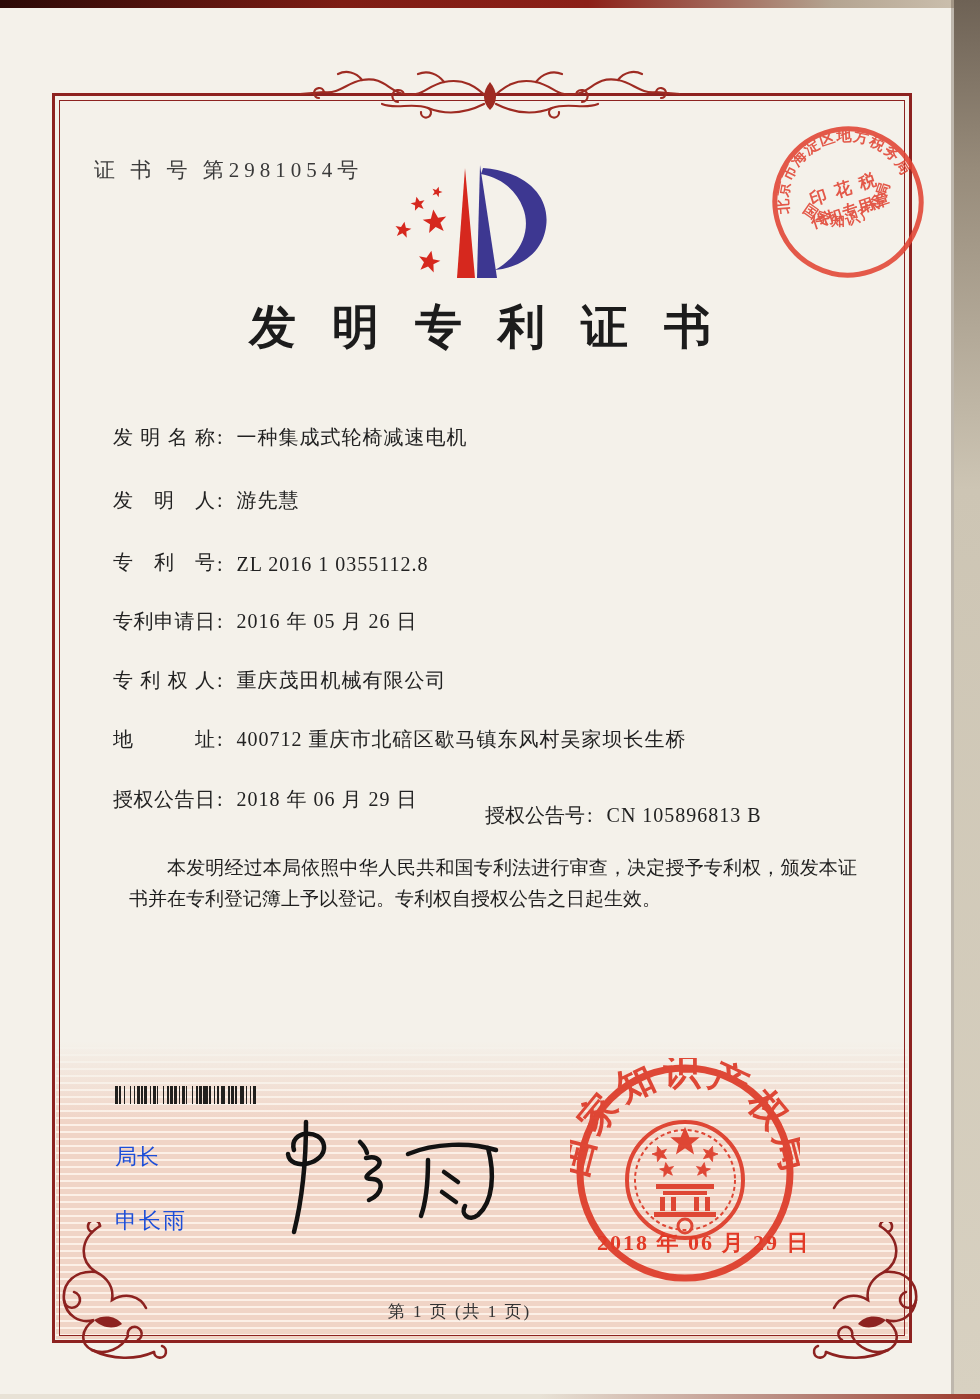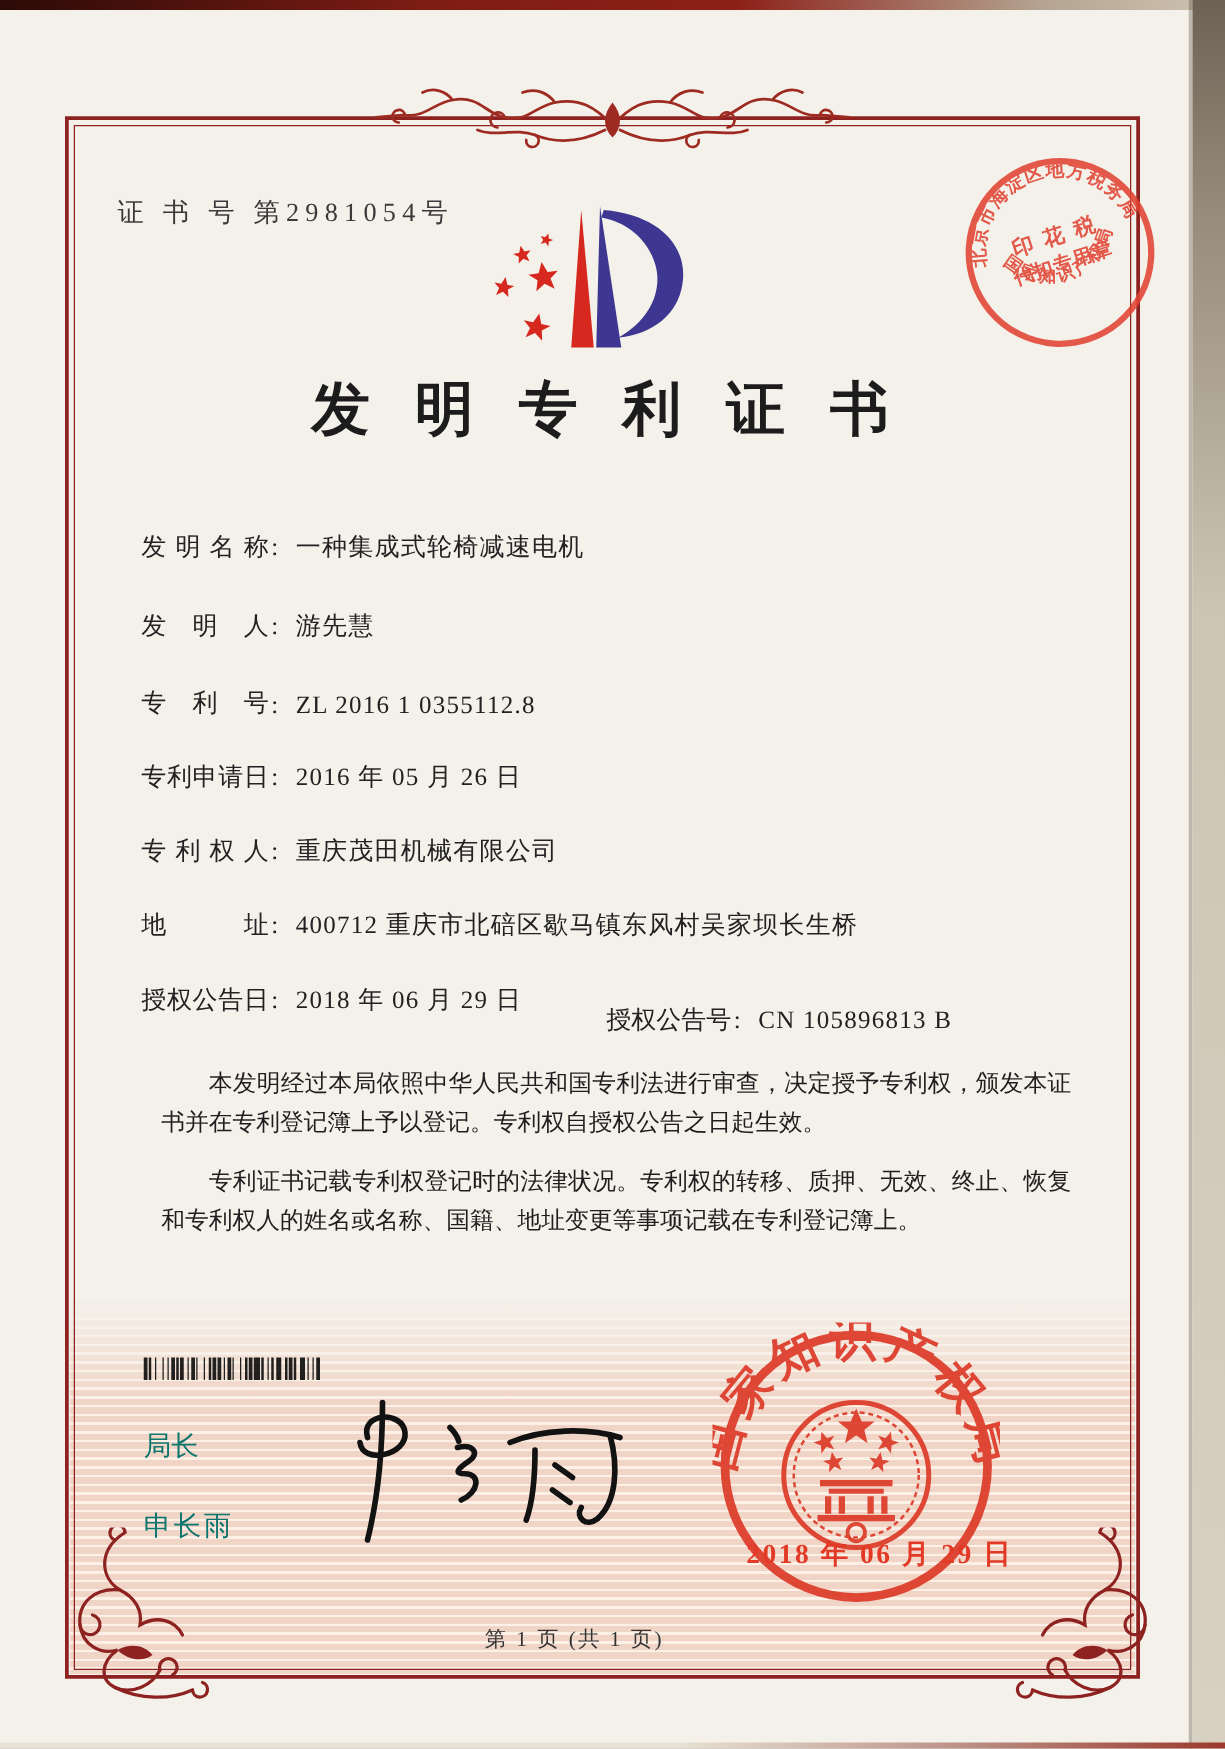--- a/index.html
+++ b/index.html
@@ -40,21 +40,21 @@
   .fval { margin-left:14px; letter-spacing:1px;text-align:right; }
   .grant-no-group { position:absolute; left:372px; top:0;margin-top:16px; }
 
   .body-text { position:absolute; left:113px; top:836px; width:760px;
     font-size:19px; color:#1e1e1e; line-height:31px; text-align:justify; }
   .body-text p { text-indent:2em; margin:16px; }
 
   .barcode { position:absolute; left:115px; top:1086px; width:252px; height:18px; }
   .barcode span { position:absolute; top:0; height:100%; background:#21201e; }
 
-  .officer { position:absolute; left:115px; top:1142px; font-size:22px; color:#0f766e;
+  .officer { position:absolute; left:115px; top:1142px; font-size:22px; color:#1d4ed8;
     font-family:Liberation Mono, monospace; }
   .officer .name { margin-top:34px; letter-spacing:2px; }
 
   .signature { position:absolute; left:248px; top:1118px; }
 
   .seal { position:absolute; left:570px; top:1058px; }
   .seal-date { position:absolute; left:597px; top:1228px; font-size:22px; font-weight:bold;
     color:#e23a27; letter-spacing:2px; white-space:nowrap; }
 
   .tax-stamp { position:absolute; left:748px; top:112px; }
@@ -211,21 +211,20 @@
         <span>告</span>
         <span>日</span>
       </span><span class="colon">:</span><span class="fval">2018 年 06 月 29 日</span>
     <span class="grant-no-group">
       <span>授权公告号</span><span class="colon">:</span><span class="fval">CN 105896813 B</span>
     </span>
   </div>
 
   <div class="body-text">
     <p>本发明经过本局依照中华人民共和国专利法进行审查，决定授予专利权，颁发本证书并在专利登记簿上予以登记。专利权自授权公告之日起生效。</p>
-    <p>专利证书记载专利权登记时的法律状况。专利权的转移、质押、无效、终止、恢复和专利权人的姓名或名称、国籍、地址变更等事项记载在专利登记簿上。</p>
   </div>
 
   <div class="barcode">
       <span style="left: 0px; width: 2.9px;"></span>
       <span style="left: 4.35px; width: 1.45px;"></span>
       <span style="left: 8.7px; width: 1.45px;"></span>
       <span style="left: 14.5px; width: 1.45px;"></span>
       <span style="left: 18.85px; width: 1.45px;"></span>
       <span style="left: 21.75px; width: 2.9px;"></span>
       <span style="left: 26.1px; width: 1.45px;"></span>

